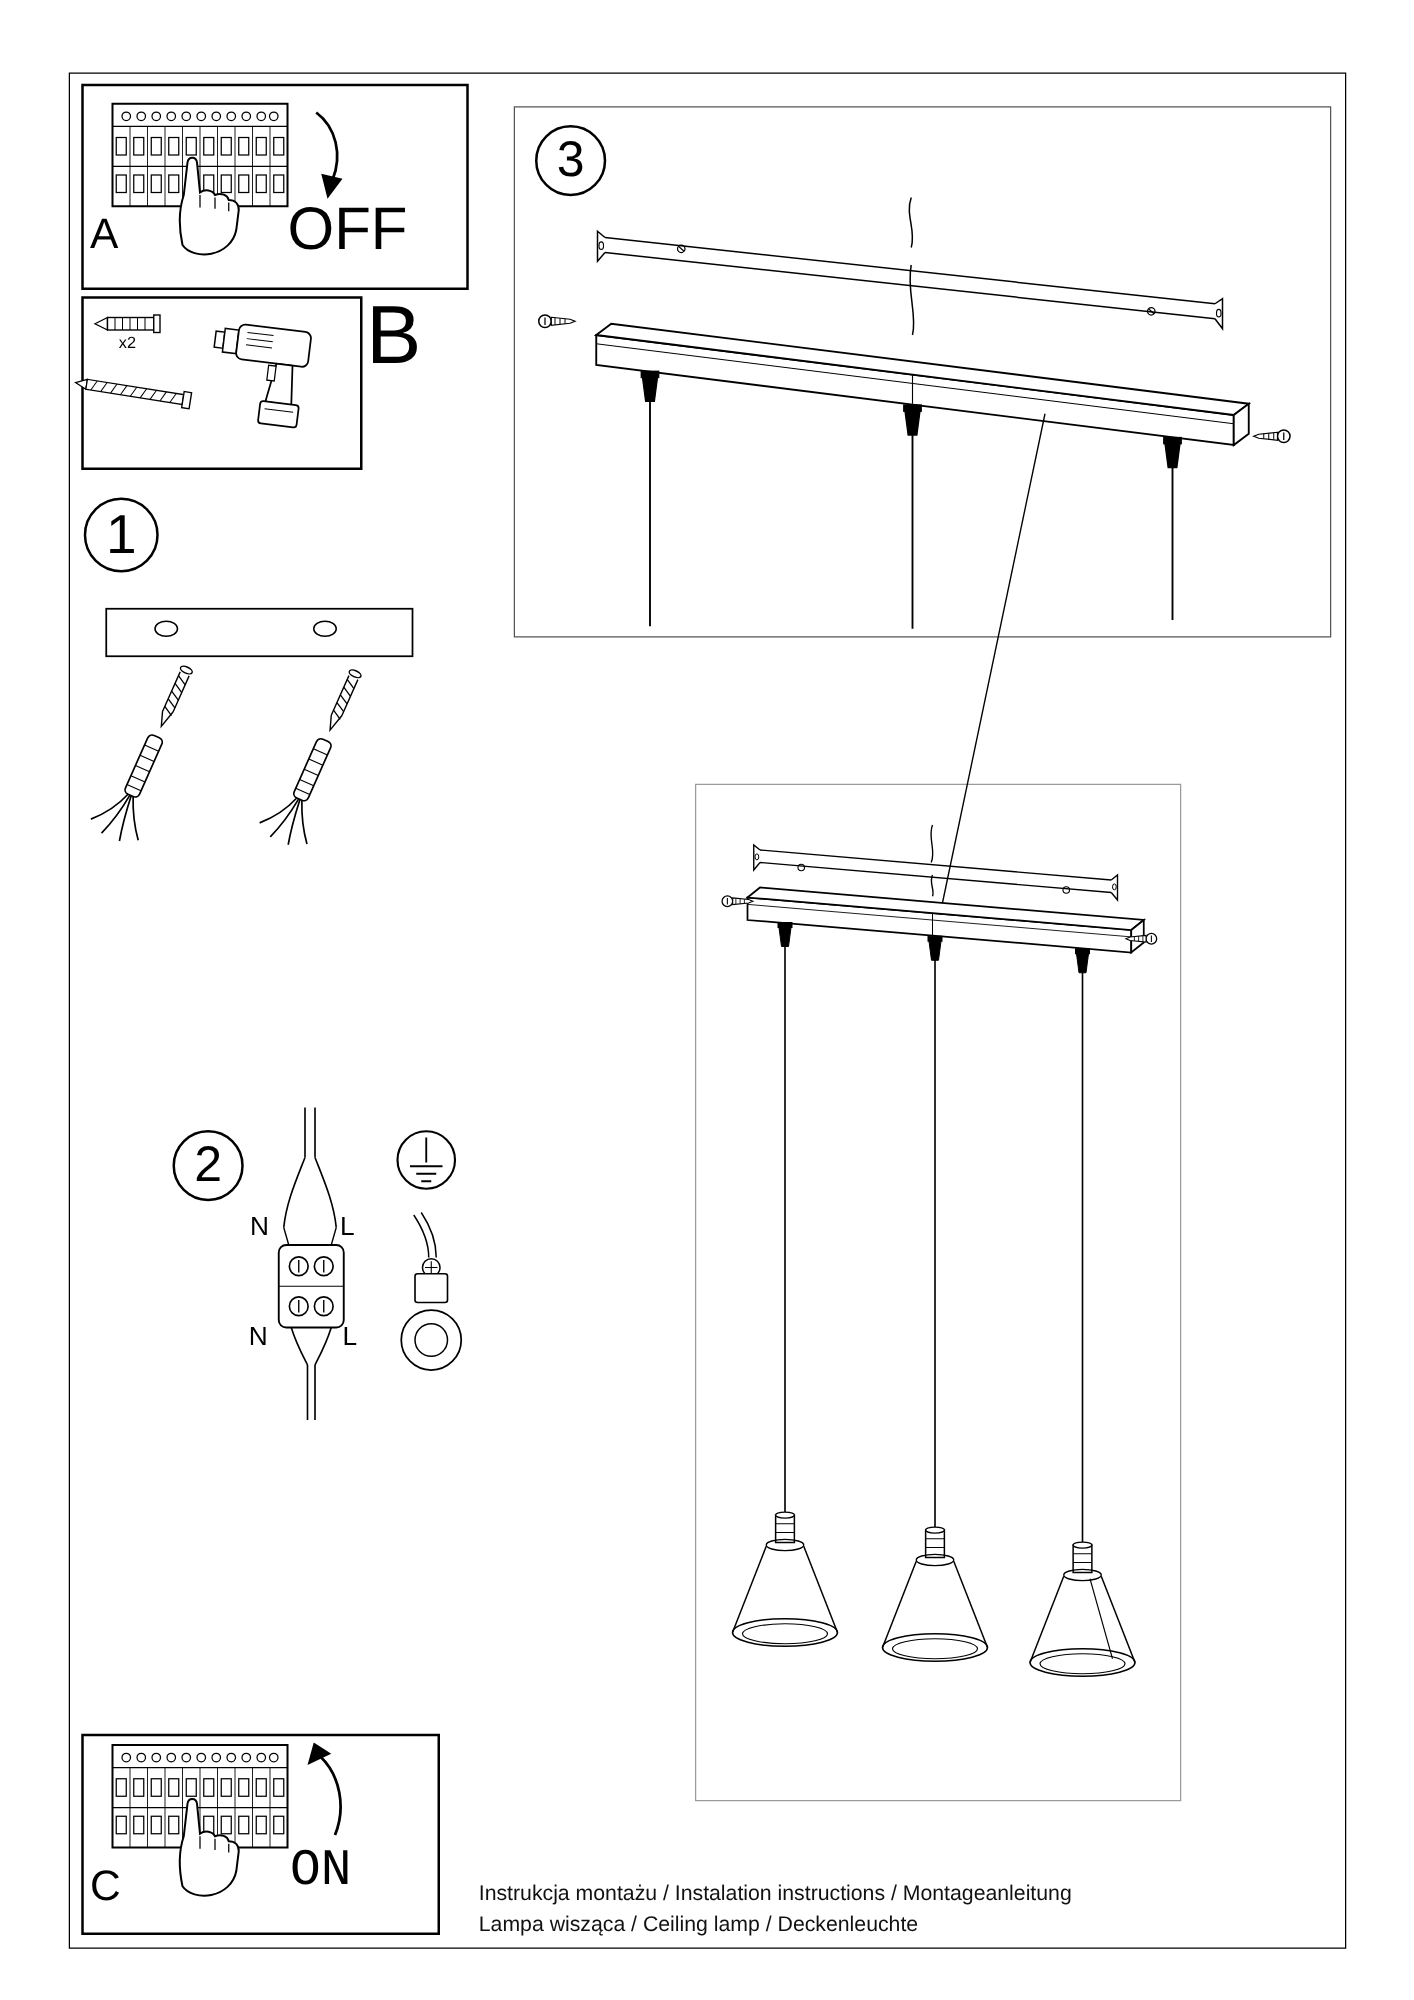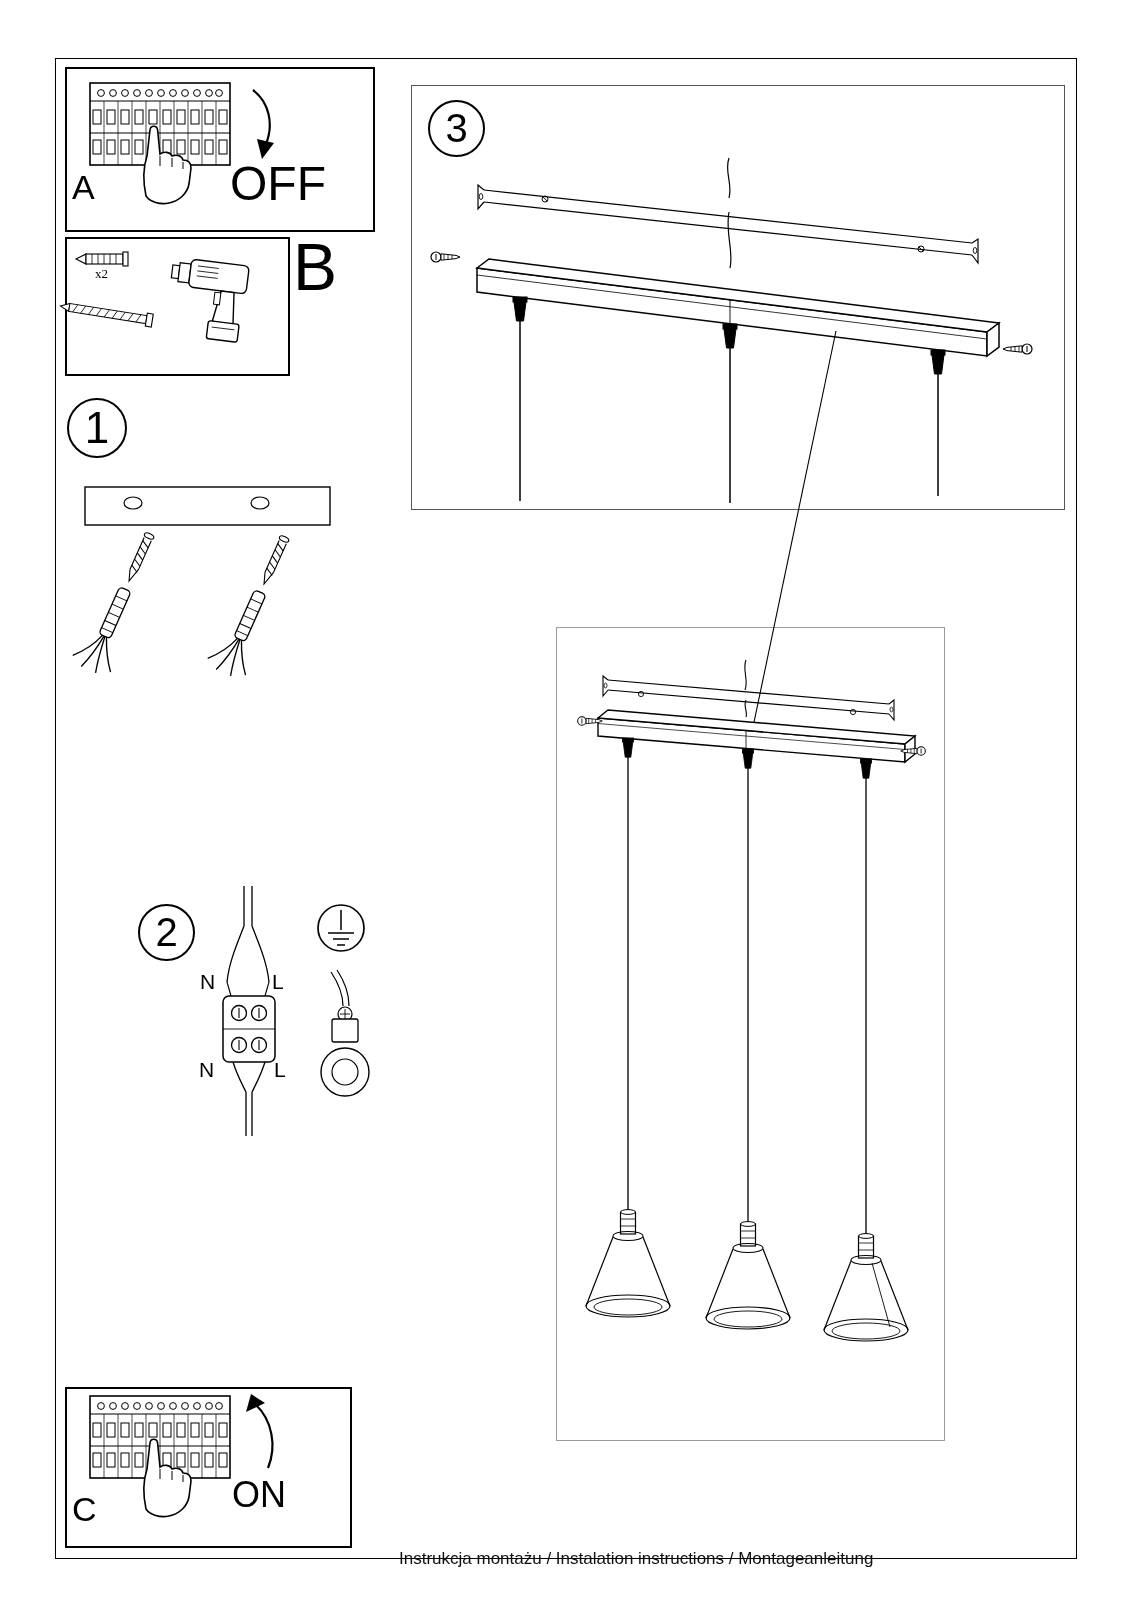--- a/index.html
+++ b/index.html
@@ -20,29 +20,29 @@
     position:absolute; border:2.5px solid #000; border-radius:50%; background:#fff;
     display:flex; align-items:center; justify-content:center;
   }
   .c1 { left:67px; top:398px; width:60px; height:60px; font-size:44px; }
   .c2 { left:138px; top:904px; width:57px; height:57px; font-size:40px; }
   .c3 { left:428px; top:100px; width:57px; height:57px; font-size:40px; }
   .label { position:absolute; white-space:nowrap; }
   .letter-a { left:72px; top:168px; font-size:34px; }
   .off-label { left:230px; top:156px; font-size:48px; }
   .letter-b { left:293px; top:229px; font-size:66px; }
-  .x2-label { left:95px; top:266px; font-size:13px;font-family:Liberation Serif, serif; }
+  .x2-label { left:95px; top:266px; font-size:13px; }
   .nl { font-size:21px; }
   .n-top { left:200px; top:970px; }
   .l-top { left:272px; top:970px; }
   .n-bottom { left:199px; top:1058px; }
   .l-bottom { left:274px; top:1058px; }
   .letter-c { left:72px; top:1490px; font-size:34px; }
-  .on-label { left:232px; top:1474px; font-size:36px; }
-  .footer { position:absolute; left:399px; top:1502px; font-size:17px; line-height:25px; color:#111;margin-top:44px; }
+  .on-label { left:232px; top:1474px; font-size:41px;font-family:Liberation Mono, monospace; }
+  .footer { position:absolute; left:383px; top:1502px; font-size:17px; line-height:25px; color:#111; }
 </style>
 </head>
 <body>
 
 <div class="page">
 
   <div class="outer-border"></div>
   <div class="box box-a"></div>
   <div class="box box-b"></div>
   <div class="box box-step3"></div>
@@ -320,15 +320,16 @@
   <div class="label nl n-top">N</div>
   <div class="label nl l-top">L</div>
   <div class="label nl n-bottom">N</div>
   <div class="label nl l-bottom">L</div>
 
   <div class="label letter-c">C</div>
   <div class="label on-label">ON</div>
 
   <div class="footer">
     <div class="footer-line">Instrukcja montażu / Instalation instructions / Montageanleitung</div>
+    <div class="footer-line">Lampa wisząca / Ceiling lamp / Deckenleuchte</div>
   </div>
 
 </div>
 
 </body></html>

